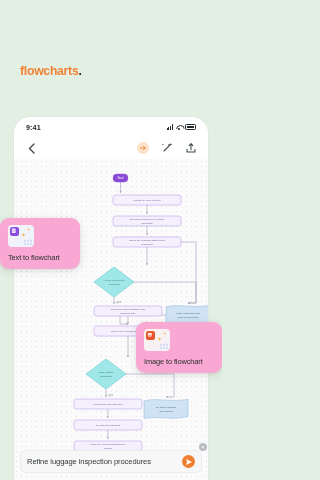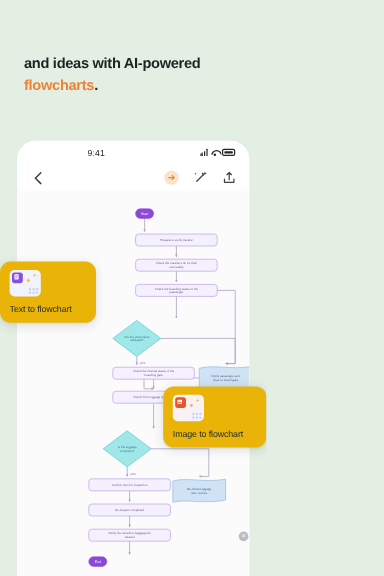--- a/index.html
+++ b/index.html
@@ -35,21 +35,21 @@
   }
 
   
   .statusbar {
     position:absolute; left:0; top:0; width:100%;
     height:20px;
     display:flex; align-items:center;
     justify-content:space-between;
     padding:0 12px;
   }
-  .clock { font-size:7.2px; font-weight:normal; color:#20262a; letter-spacing:0.1px;margin-left:47px; }
+  .clock { font-size:7.2px; font-weight:bold; color:#20262a; letter-spacing:0.1px; }
   .status-icons { display:flex; align-items:center; gap:2.5px; }
   .sig { display:flex; align-items:flex-end; gap:0.7px; height:5.5px; }
   .sig i { display:block; width:1.1px; background:#20262a; border-radius:0.3px; }
   .sig i:nth-child(1){ height:2px; }
   .sig i:nth-child(2){ height:3px; }
   .sig i:nth-child(3){ height:4.2px; }
   .sig i:nth-child(4){ height:5.5px; }
   .wifi { width:7px; height:6px; position:relative; }
   .wifi::before {
     content:""; position:absolute; left:0; top:0.6px;
@@ -107,21 +107,21 @@
     background-color:#fbfbfc;
     background-image:radial-gradient(#e2e2e7 0.45px, transparent 0.45px);
     background-size:5px 5px;
     overflow:hidden;
   }
   .canvas > svg { position:absolute; left:0; top:0; }
 
   
   .ovcard {
     position:absolute;
-    background:#eab308;
+    background:#f9a8d4;
     border-radius:9px;
     box-shadow:0 2px 9px rgba(28,38,34,0.13), 0 0.5px 2px rgba(28,38,34,0.06);
     padding:7px 8px 7px 8px;
   }
   .ovcard-label {
     font-size:7.4px;
     color:#272f2c;
     white-space:nowrap;
     letter-spacing:-0.1px;
   }
@@ -189,21 +189,21 @@
     background:#b9bcc0;
     display:flex; align-items:center; justify-content:center;
     color:#fff; font-size:6px; line-height:1;
   }
 </style>
 </head>
 <body>
 
 <div class="headline">
   <br>
-  <span>and ideas with AI-powered</span><br>
+  <br>
   <span class="accent">flowcharts</span><span class="dot">.</span>
 </div>
 
 <div class="phone">
 
   <div class="statusbar">
     <div class="clock">9:41</div>
     <div class="status-icons">
       <div class="sig">
           <i></i>
@@ -374,14 +374,22 @@
         <i></i>
         <i></i>
         <i></i>
         <i></i>
       </div>
   </div>
   <div class="ovcard-label">Image to flowchart</div>
 </div>
 
 <div class="promptwrap">
+  <div class="promptbar">
+    <div class="prompt-text">Refine luggage inspection procedures</div>
+    <div class="send-btn">
+      <svg width="8" height="8" viewBox="0 0 10 10">
+          <path d="M1.3 8.7L8.7 5L1.3 1.3L2.6 5z" fill="#fff"></path>
+        </svg>
+    </div>
+  </div>
   <div class="close-btn">×</div>
 </div>
 
 </body></html>

